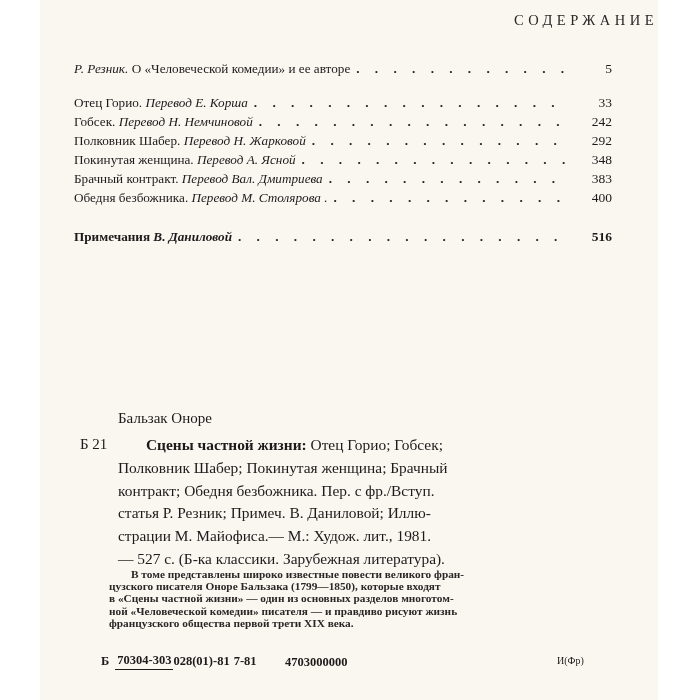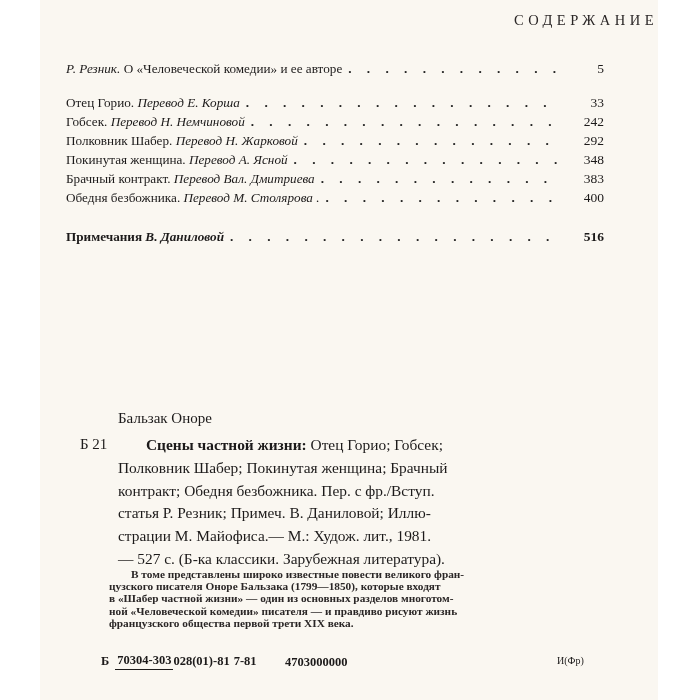--- a/index.html
+++ b/index.html
@@ -2,21 +2,21 @@
 <html><head>
 <meta charset="utf-8">
 <style>
   html, body { margin:0; padding:0; background:#ffffff; }
   body { width:700px; height:700px; position:relative; overflow:hidden;
          font-family:"Liberation Serif", "DejaVu Serif", serif; color:#1c1a1a; }
   .paper { position:absolute; left:40px; top:0; width:618px; height:700px;
            background:#faf7f1; }
   .title { position:absolute; left:0; top:12px; width:618px; text-align:right;
            font-size:14.5px; letter-spacing:4.5px; color:#2a2626; }
-  .toc-row { position:absolute; left:26px; width:538px; height:18px;
+  .toc-row { position:absolute; left:34px; width:538px; height:18px;
              display:flex; align-items:baseline; font-size:13.2px; white-space:nowrap; }
   .toc-row .work { flex:0 0 auto; }
   .toc-row .tr { font-style:italic; }
   .toc-row .dots { flex:1 1 auto; overflow:hidden; margin:0 6px 0 6px;
                    letter-spacing:6px; color:#222; font-weight:bold; text-align:right; }
   .toc-row .dots::before { content:". . . . . . . . . . . . . . . . . . . . . . . . . . . . . . . . . . . . . . . . ."; }
   .toc-row .page { flex:0 0 40px; text-align:right; font-size:13.5px; }
   .bold { font-weight:bold; }
   .author { position:absolute; left:78px; top:410px; font-size:15px; font-weight:normal; }
   .shelf { position:absolute; left:40px; top:436px; font-size:15px; }
@@ -99,21 +99,21 @@
     <span class="line">Полковник Шабер; Покинутая женщина; Брачный</span>
     <span class="line">контракт; Обедня безбожника. Пер. с фр./Вступ.</span>
     <span class="line">статья Р. Резник; Примеч. В. Даниловой; Иллю-</span>
     <span class="line">страции М. Майофиса.— М.: Худож. лит., 1981.</span>
     <span class="line">— 527 с. (Б-ка классики. Зарубежная литература).</span>
   </div>
 
   <div class="annot">
     <span class="line first">В томе представлены широко известные повести великого фран-</span>
     <span class="line">цузского писателя Оноре Бальзака (1799—1850),  которые входят</span>
-    <span class="line">в «Шабер частной жизни» — один из основных разделов многотом-</span>
+    <span class="line">в «Сцены частной жизни» — один из основных разделов многотом-</span>
     <span class="line">ной «Человеческой комедии» писателя — и правдиво рисуют жизнь</span>
     <span class="line">французского общества первой трети XIX века.</span>
   </div>
 
   <div class="code">
     <span>Б</span>
     <span class="frac">
       <span class="num">70304-303</span>
       <span class="den">028(01)-81</span>
     </span>

